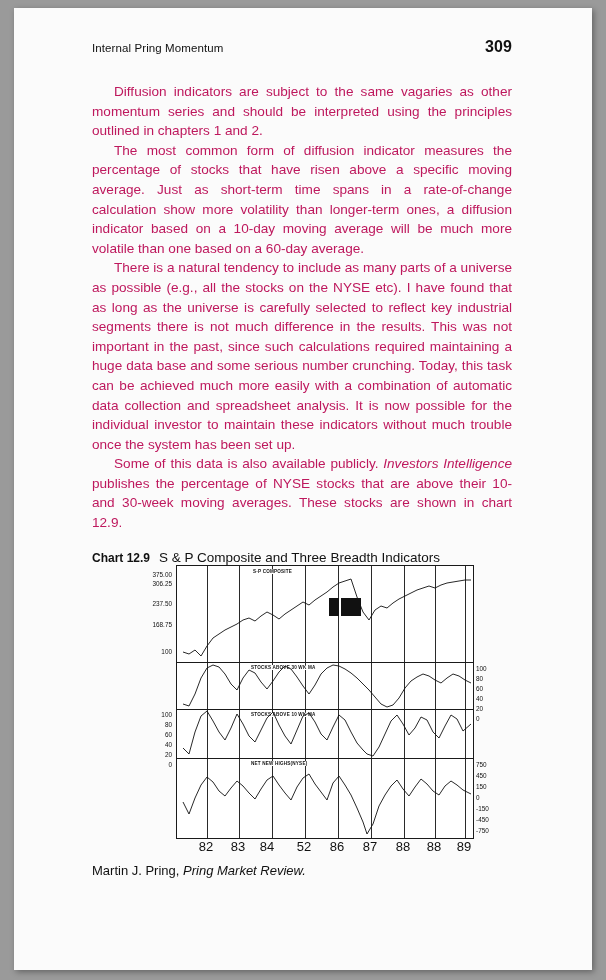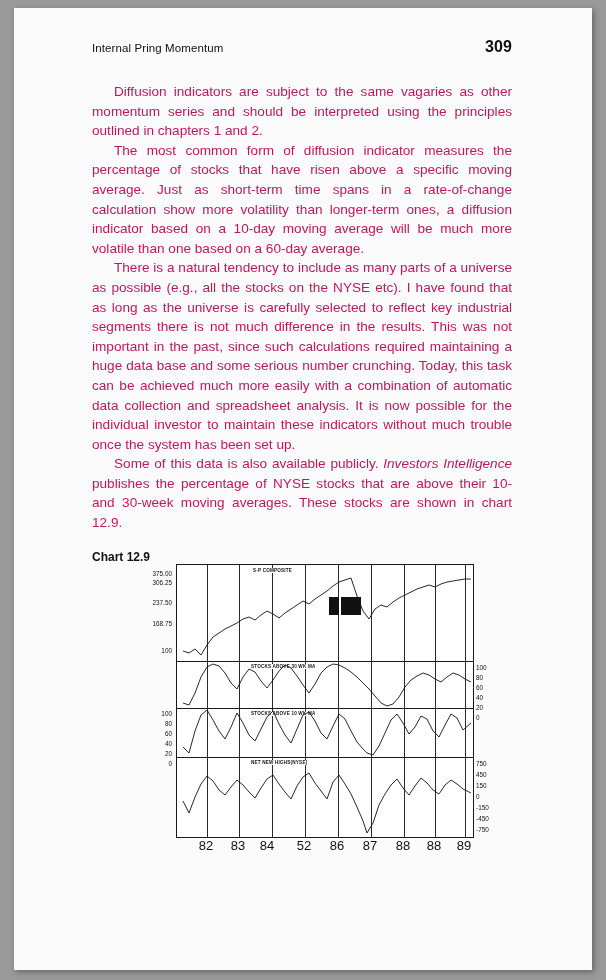--- a/index.html
+++ b/index.html
@@ -162,20 +162,21 @@
 
     <div class="body-copy">
       <p class="first">Diffusion indicators are subject to the same vagaries as other momentum series and should be interpreted using the principles outlined in chapters 1 and 2.</p>
       <p>The most common form of diffusion indicator measures the percentage of stocks that have risen above a specific moving average. Just as short-term time spans in a rate-of-change calculation show more volatility than longer-term ones, a diffusion indicator based on a 10-day moving average will be much more volatile than one based on a 60-day average.</p>
       <p>There is a natural tendency to include as many parts of a universe as possible (e.g., all the stocks on the NYSE etc). I have found that as long as the universe is carefully selected to reflect key industrial segments there is not much difference in the results. This was not important in the past, since such calculations required maintaining a huge data base and some serious number crunching. Today, this task can be achieved much more easily with a combination of automatic data collection and spreadsheet analysis. It is now possible for the individual investor to maintain these indicators without much trouble once the system has been set up.</p>
       <p><span>Some of this data is also available publicly. </span><span class="ital">Investors Intelligence</span><span> publishes the percentage of NYSE stocks that are above their 10- and 30-week moving averages. These stocks are shown in chart 12.9.</span></p>
     </div>
 
     <div class="chart-caption">
       <span class="num">Chart 12.9</span>
+      <span class="cap">S &amp; P Composite and Three Breadth Indicators</span>
     </div>
 
     <div class="chart-wrap">
 
       <div class="ytick-l" style="left:28px; top:6px; width:52px;">375.00</div>
       <div class="ytick-l" style="left:28px; top:15px; width:52px;">306.25</div>
       <div class="ytick-l" style="left:28px; top:35px; width:52px;">237.50</div>
       <div class="ytick-l" style="left:28px; top:56px; width:52px;">168.75</div>
       <div class="ytick-l" style="left:28px; top:83px; width:52px;">100</div>
 
@@ -243,15 +244,18 @@
         <div class="yearlab" style="left:91px;">84</div>
         <div class="yearlab" style="left:128px;">52</div>
         <div class="yearlab" style="left:161px;">86</div>
         <div class="yearlab" style="left:194px;">87</div>
         <div class="yearlab" style="left:227px;">88</div>
         <div class="yearlab" style="left:258px;">88</div>
         <div class="yearlab" style="left:288px;">89</div>
       </div>
     </div>
 
+    <div class="source">
+      <span>Martin J. Pring, </span><span class="ital">Pring Market Review.</span>
+    </div>
 
   </div>
 </div>
 
 </body></html>

